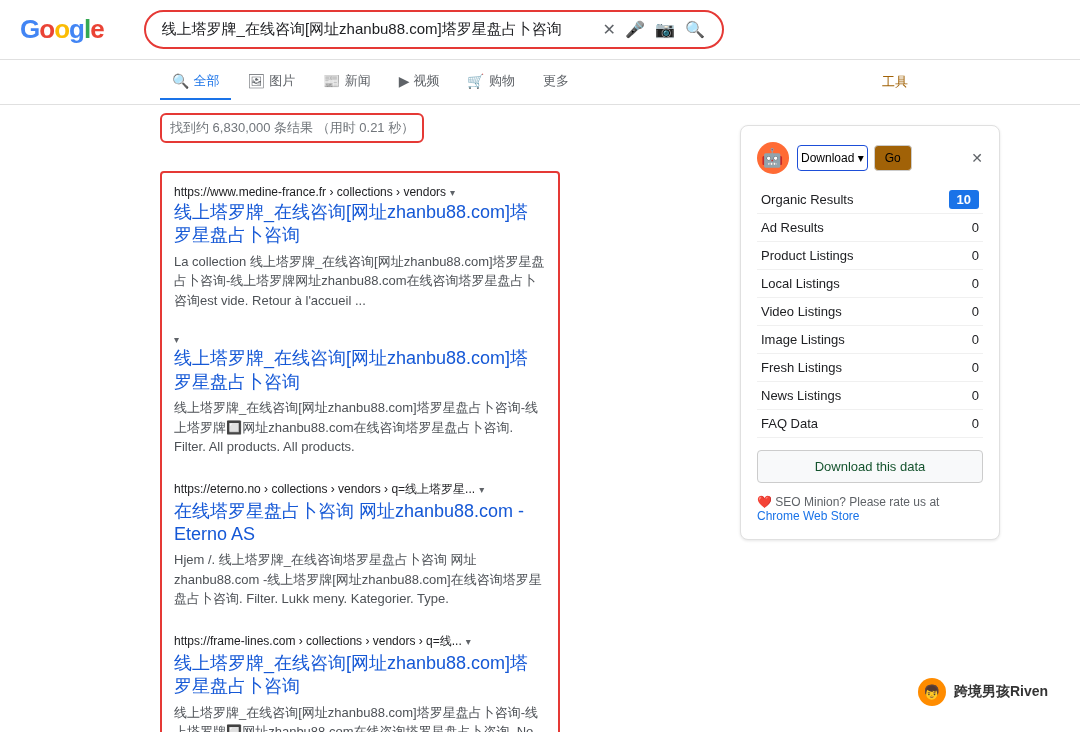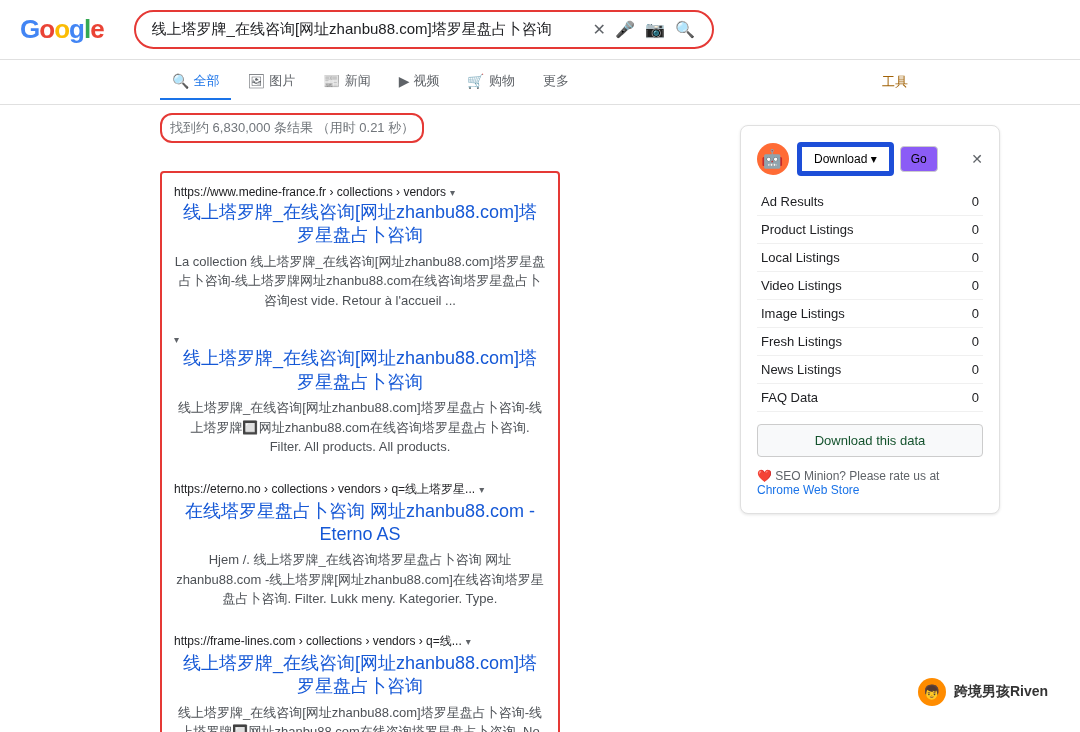--- a/index.html
+++ b/index.html
@@ -1,20 +1,20 @@
 <!DOCTYPE html>
 <html><head>
   <meta charset="utf-8">
   <style>
     * { box-sizing: border-box; margin: 0; padding: 0; }
     body { font-family: Arial, sans-serif; background: #fff; font-size: 14px; color: #202124; }
 
     
     .header { display: flex; align-items: center; padding: 10px 20px; border-bottom: 1px solid #e0e0e0; gap: 20px; }
-    .google-logo { font-size: 26px; font-weight: bold; letter-spacing: -1px; margin-right: 10px; }
+    .google-logo { font-size: 26px; font-weight: bold; letter-spacing: -1px; margin-right: 20px; }
     .google-logo span:nth-child(1) { color: #4285F4; }
     .google-logo span:nth-child(2) { color: #EA4335; }
     .google-logo span:nth-child(3) { color: #FBBC04; }
     .google-logo span:nth-child(4) { color: #4285F4; }
     .google-logo span:nth-child(5) { color: #34A853; }
     .google-logo span:nth-child(6) { color: #EA4335; }
 
     .search-bar { display: flex; align-items: center; border: 2px solid #e53935; border-radius: 24px; padding: 8px 16px; flex: 1; max-width: 580px; gap: 8px; }
     .search-input { flex: 1; border: none; outline: none; font-size: 15px; color: #202124; }
     .search-icons { display: flex; align-items: center; gap: 10px; color: #5f6368; }
@@ -26,41 +26,41 @@
     .nav-tab.active { color: #1a73e8; border-bottom: 2px solid #1a73e8; }
     .nav-tab-icon { font-size: 14px; }
     .tools-btn { margin-left: auto; padding: 8px 12px; color: #a16207; font-size: 13px; cursor: pointer; }
 
     
     .main-layout { display: flex; padding: 0; }
 
     
     .left-content { flex: 1; padding: 8px 160px 20px 160px; max-width: 720px; }
     
-    .results-count { font-size: 13px; color: #70757a; margin-bottom: 16px; padding: 6px 0; border: 2px solid #e53935; display: inline-block; padding: 4px 8px; border-radius: 12px; text-align: right; }
+    .results-count { font-size: 13px; color: #70757a; margin-bottom: 16px; padding: 6px 0; border: 2px solid #e53935; display: inline-block; padding: 4px 8px; border-radius: 6px; text-align: right; }
 
     
     .results-container { border: 2px solid #e53935; padding: 12px; border-radius: 4px; }
 
-    .result-item { margin-bottom: 24px; text-align: center; }
+    .result-item { margin-bottom: 24px; }
     .result-url-line { display: flex; align-items: center; gap: 4px; font-size: 12px; color: #202124; margin-bottom: 2px; }
     .result-url { color: #202124; font-size: 12px; }
     .result-arrow { color: #5f6368; cursor: pointer; font-size: 10px; }
     .result-title { font-size: 18px; color: #1558d6; cursor: pointer; margin-bottom: 4px; line-height: 1.3; }
     .result-snippet { font-size: 13px; color: #4d5156; line-height: 1.5; }
 
     
     .right-panel { width: 300px; padding: 20px 20px; border-left: none; flex-shrink: 0; }
     .seo-panel { border: 1px solid #e0e0e0; border-radius: 8px; padding: 16px; background: #fff; box-shadow: 0 1px 3px rgba(0,0,0,0.1); }
 
     .seo-panel-header { display: flex; align-items: center; gap: 8px; margin-bottom: 12px; }
     .seo-robot-icon { width: 32px; height: 32px; background: #ff6b35; border-radius: 50%; display: flex; align-items: center; justify-content: center; color: white; font-size: 18px; }
     .seo-controls { display: flex; align-items: center; gap: 6px; flex: 1; }
-    .seo-dropdown { padding: 5px 12px; border: 5px solid #1d4ed8; border-radius: 4px; font-size: 12px; cursor: pointer; background: #fff; }
-    .seo-go-btn { padding: 5px 10px; background: #8b5cf6; border: 1px solid #ccc; border-radius: 4px; font-size: 12px; cursor: pointer; }
+    .seo-dropdown { padding: 5px 3px; border: 1px solid #1d4ed8; border-radius: 4px; font-size: 12px; cursor: pointer; background: #fff; }
+    .seo-go-btn { padding: 5px 10px; background: #a16207; border: 1px solid #ccc; border-radius: 4px; font-size: 12px; cursor: pointer; }
     .seo-close-btn { color: #5f6368; cursor: pointer; font-size: 14px; }
 
     .seo-metrics { width: 100%; border-collapse: collapse; }
     .seo-metrics tr { border-bottom: 1px solid #f0f0f0; }
     .seo-metrics td { padding: 6px 4px; font-size: 13px; }
     .seo-metrics td:first-child { color: #202124; font-weight: 500; }
     .seo-metrics td:last-child { text-align: right; color: #202124; }
     .metric-highlight { background: #1a73e8; color: white !important; padding: 2px 8px; border-radius: 3px; font-weight: bold; }
 
     .download-data-btn { width: 100%; padding: 8px; border: 1px solid #ccc; border-radius: 4px; background: #f8f9fa; cursor: pointer; font-size: 13px; margin: 12px 0; color: #14532d; }
@@ -177,20 +177,26 @@
           <button class="seo-dropdown">Download ▾</button>
           <button class="seo-go-btn">Go</button>
         </div>
         <span class="seo-close-btn">✕</span>
       </div>
 
       
       <table class="seo-metrics">
         <tbody id="metrics-body">
             <tr>
+      <td>Organic Results</td>
+      <td>
+        <span class="metric-highlight">10</span>
+      </td>
+    </tr>
+            <tr>
       <td>Ad Results</td>
       <td>
         0
       </td>
     </tr>
             <tr>
       <td>Product Listings</td>
       <td>
         0
       </td>

